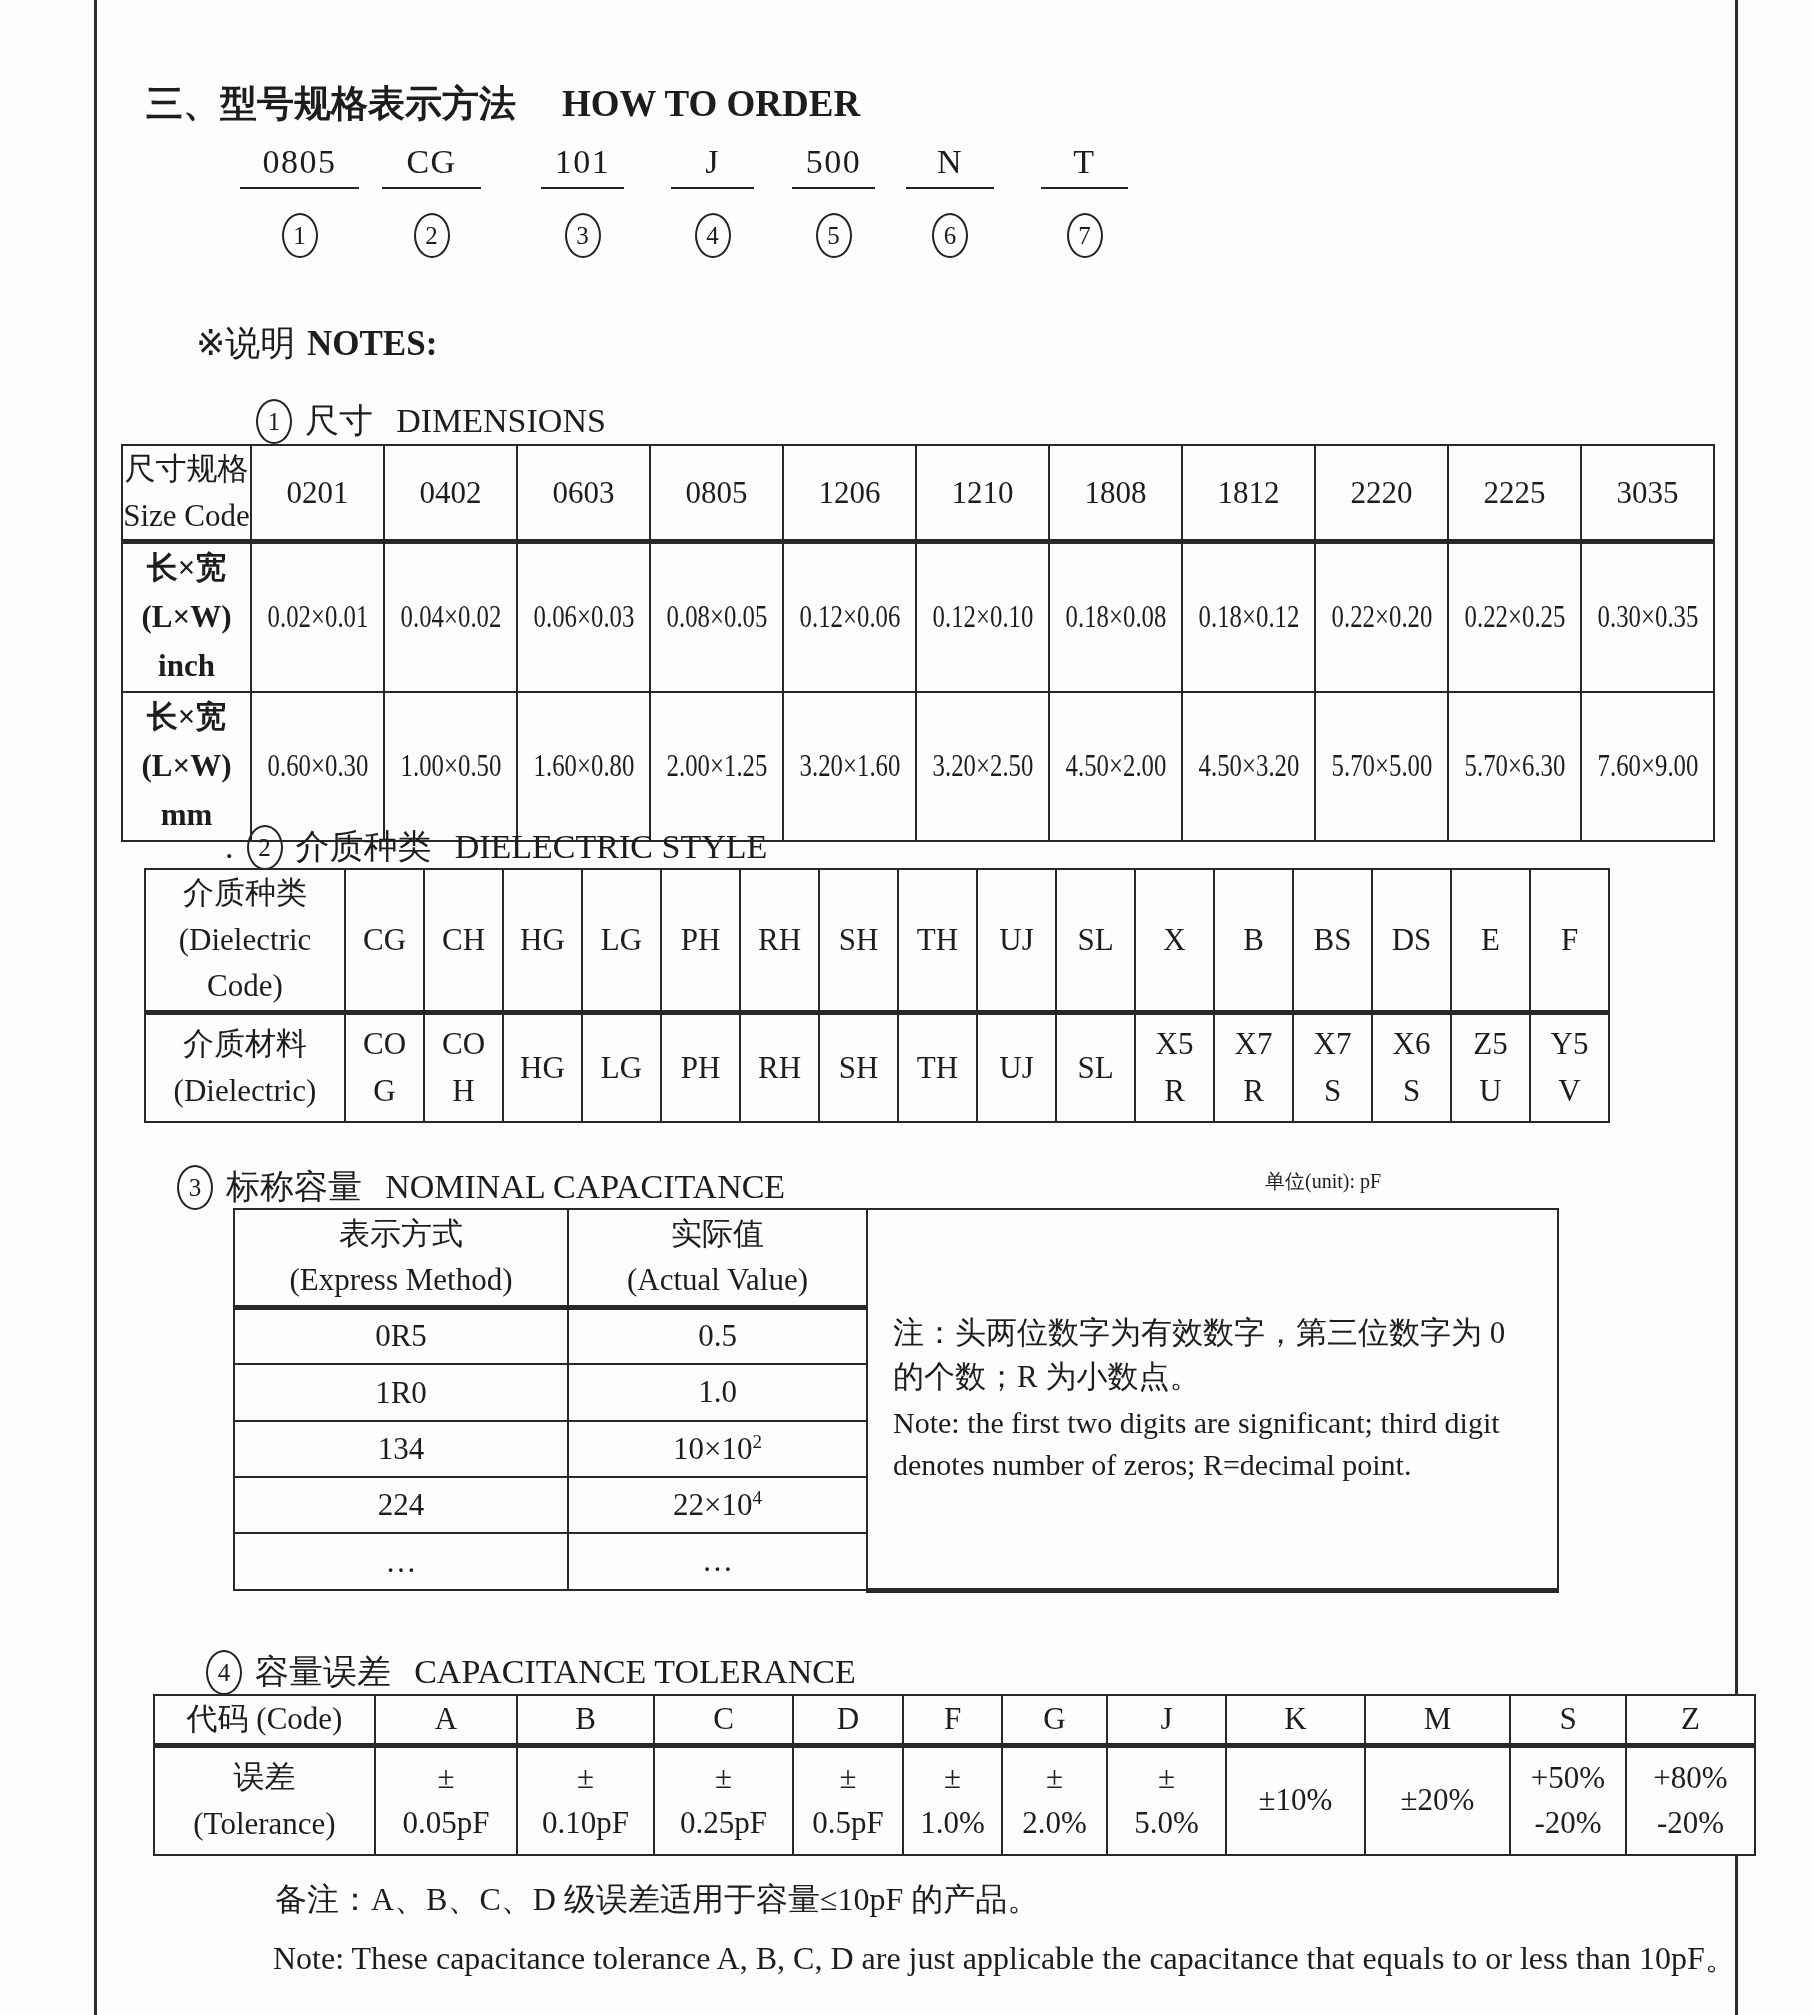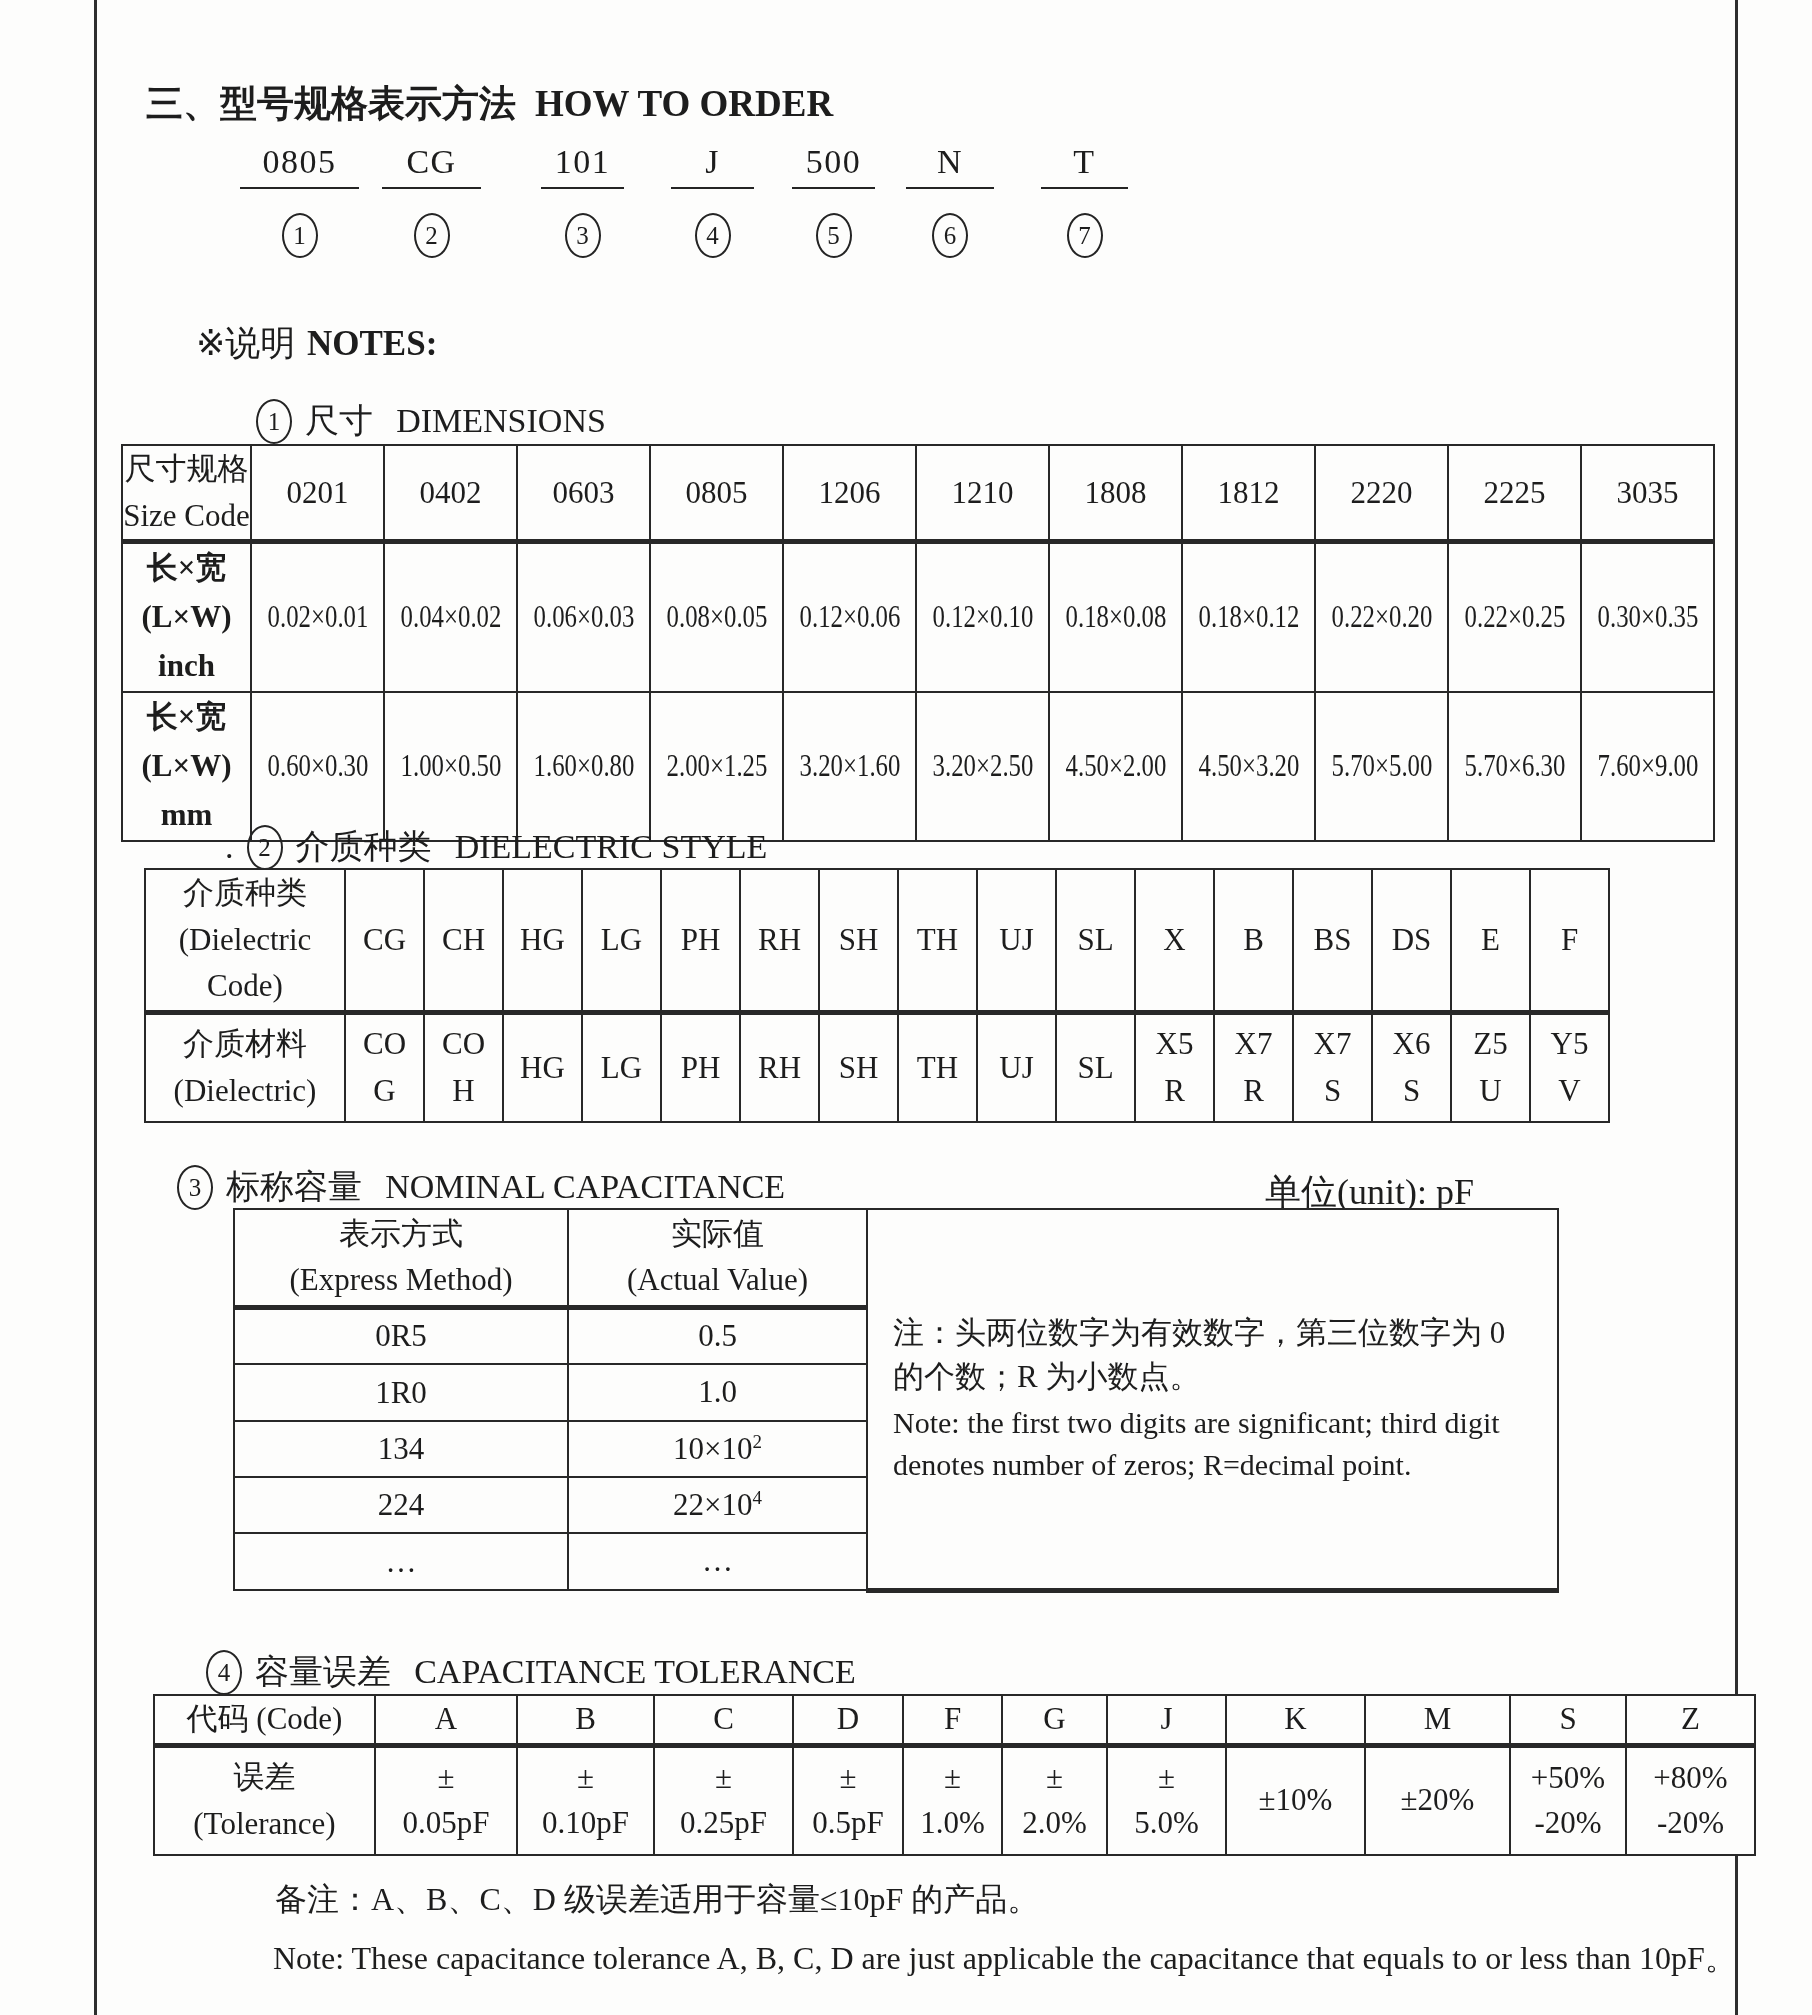--- a/index.html
+++ b/index.html
@@ -8,21 +8,21 @@
     font-family:"Liberation Serif","DejaVu Serif",serif; color:#1d1d1d;
     overflow:hidden;
   }
   .vline { position:absolute; top:0; bottom:0; width:2.9px; background:#2e2e2e; }
   .vline.left { left:94px; }
   .vline.right { left:1735px; }
 
   .abs { position:absolute; }
 
   
-  .title-row { display:flex; align-items:baseline; gap:19px; font-weight:bold; font-size:37px; white-space:nowrap;text-align:right; }
+  .title-row { display:flex; align-items:baseline; gap:46px; font-weight:bold; font-size:37px; white-space:nowrap;text-align:right; }
 
   
   .ocode {
     position:absolute; text-align:center; font-size:34px;
     border-bottom:2.9px solid #242424; padding-bottom:5.8px; letter-spacing:1.5px;
   }
   .ccell { position:absolute; text-align:center; }
   .circle-num {
     display:inline-flex; align-items:center; justify-content:center;
     width:32px; height:41px; border:2.2px solid #242424; border-radius:50%;
@@ -45,21 +45,21 @@
   .lbl3 { font-size:28px; line-height:1.58;font-weight:bold; }
   .cond { display:inline-block; transform:scaleX(0.8); transform-origin:center; font-size:31px; white-space:nowrap; }
   .dcode { font-size:32px; }
   .mat { font-size:31px; line-height:1.5; }
   .notecell { text-align:left !important; padding:0 25px !important; }
   .note-zh { font-size:31px; line-height:1.4; margin:0 0 4.4px 0; }
   .note-en { font-size:30px; line-height:1.4; margin:0; }
   sup { font-size:19px; }
   .tolv { font-size:29px; line-height:1.45; }
   .tcode { font-size:32px; }
-  .unit-label { font-size:36px; white-space:nowrap; }
+  .unit-label { font-size:20px; white-space:nowrap; }
   .footnote { font-size:32px; white-space:nowrap; }
 </style>
 </head>
 <body>
 
 <div class="page">
   <div class="vline left"></div>
   <div class="vline right"></div>
 
   <div class="abs title-row" style="left:146px; top:79px;">

